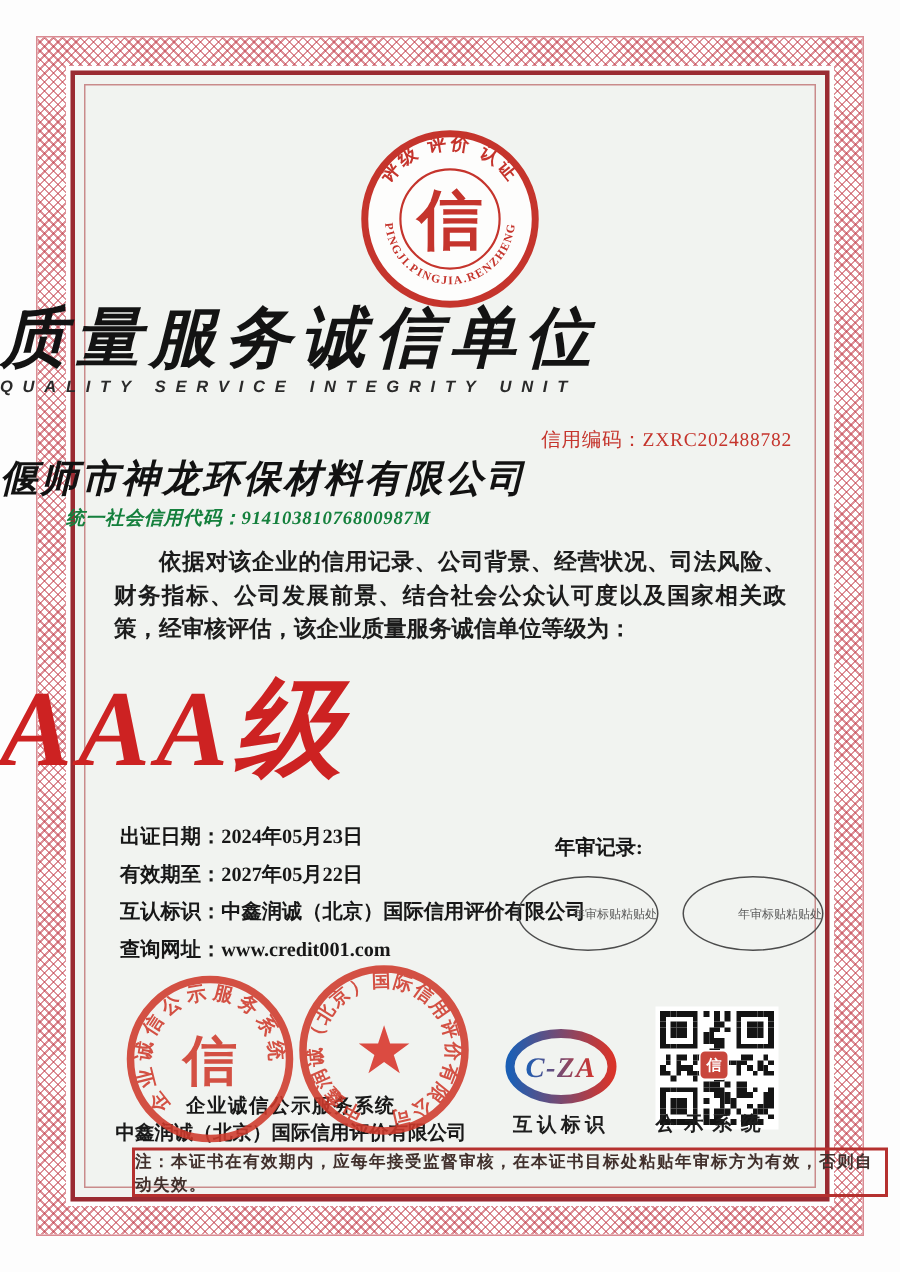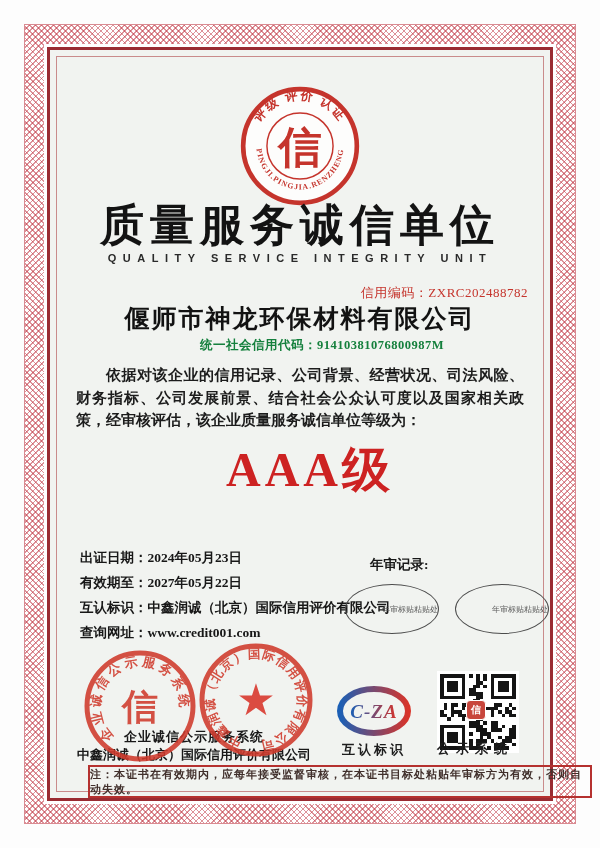--- a/index.html
+++ b/index.html
@@ -9,29 +9,29 @@
   .band{position:absolute;inset:24px;background-color:#fff;
     background-image:
       repeating-linear-gradient(45deg, rgba(193,57,70,.55) 0 1.2px, transparent 1.2px 4.2px),
       repeating-linear-gradient(-45deg, rgba(193,57,70,.55) 0 1.2px, transparent 1.2px 4.2px);
     border:1px solid #d98b92;}
   .band-hole{position:absolute;inset:44px;background:#ffffff;}
   .frame-dark{position:absolute;inset:47px;border:3px solid #9a2b32;background:#f1f3f0;}
   .frame-thin{position:absolute;inset:56px;border:1px solid #c98b8b;}
   
   .abs{position:absolute;}
-  .center{left:0;right:0;text-align:center;}
+  .center{left:0;right:0;text-align:left;font-style:italic;}
   .emblem{left:238px;top:84px;width:124px;height:124px;}
   .title{top:196px;font-size:44px;font-weight:bold;letter-spacing:6px;color:#131313;font-family:"Liberation Sans","DejaVu Sans",sans-serif;}
   .subtitle{top:252px;font-size:11px;font-weight:bold;letter-spacing:6.5px;color:#2a2a2a;font-family:"Liberation Sans","DejaVu Sans",sans-serif;}
   .credit-line{top:272px;right:72px;font-size:13px;font-weight:normal;color:#c5342c;letter-spacing:.5px;margin-top:12px;}
   .company{top:302px;font-size:25px;font-weight:bold;color:#121212;letter-spacing:2px;}
   .uscc{top:337px;font-size:12.5px;font-weight:bold;color:#15803d;letter-spacing:.5px;margin-left:44px;}
   .para{left:76px;top:364px;width:448px;font-size:15px;line-height:1.5;font-weight:bold;color:#1c1c1c;text-align:justify;text-indent:2em;}
-  .grade{top:438px;font-size:48px;font-weight:bold;color:#cd2222;letter-spacing:4px;padding-left:20px;}
+  .grade{top:438px;font-size:72px;font-weight:bold;color:#cd2222;letter-spacing:4px;}
   .details{left:80px;top:545px;font-size:13.5px;font-weight:bold;color:#171717;}
   .details .row{height:25px;line-height:25px;white-space:nowrap;}
   .annual-title{left:338px;top:556px;font-size:13.5px;font-weight:bold;color:#171717;margin-left:32px;}
   .oval{top:584px;width:92px;height:48px;border:1.5px solid #4c4c4c;border-radius:50%;
         display:flex;align-items:center;justify-content:flex-end;font-size:8px;color:#5a5a5a;background:transparent;}
   .oval1{left:345px;} .oval2{left:455px;}
   .caption1{left:56px;top:728px;width:276px;text-align:center;font-size:13px;font-weight:bold;color:#181818;letter-spacing:1px;}
   .caption2{left:44px;top:746px;width:300px;text-align:center;font-size:13px;font-weight:bold;color:#181818;}
   .stamp1{left:82px;top:648px;width:116px;height:116px;opacity:.88;}
   .stamp2{left:197px;top:641px;width:118px;height:118px;opacity:.88;}

